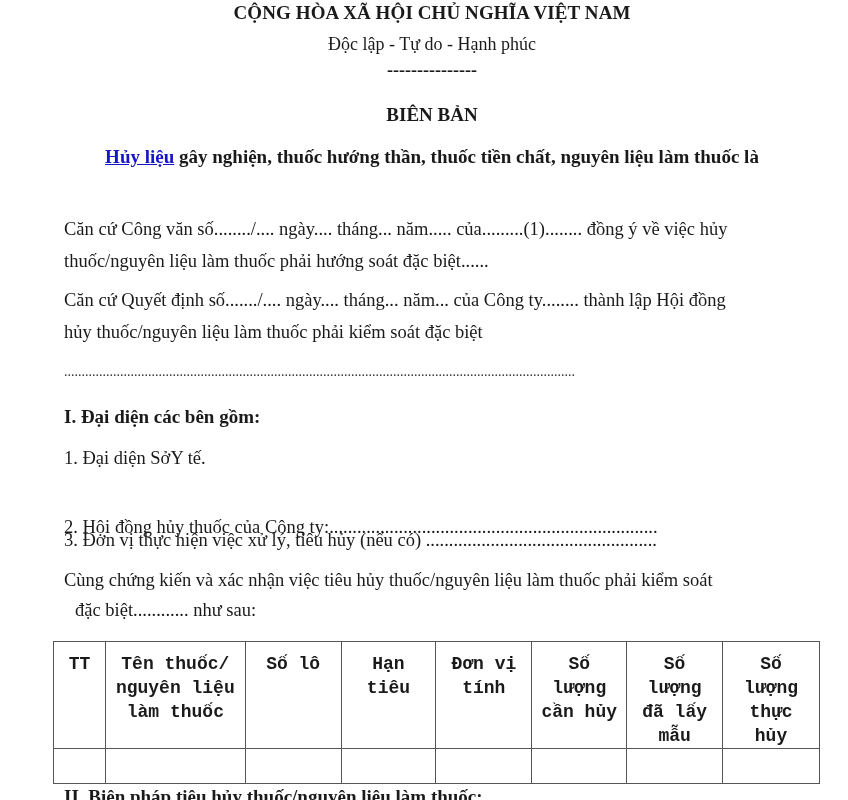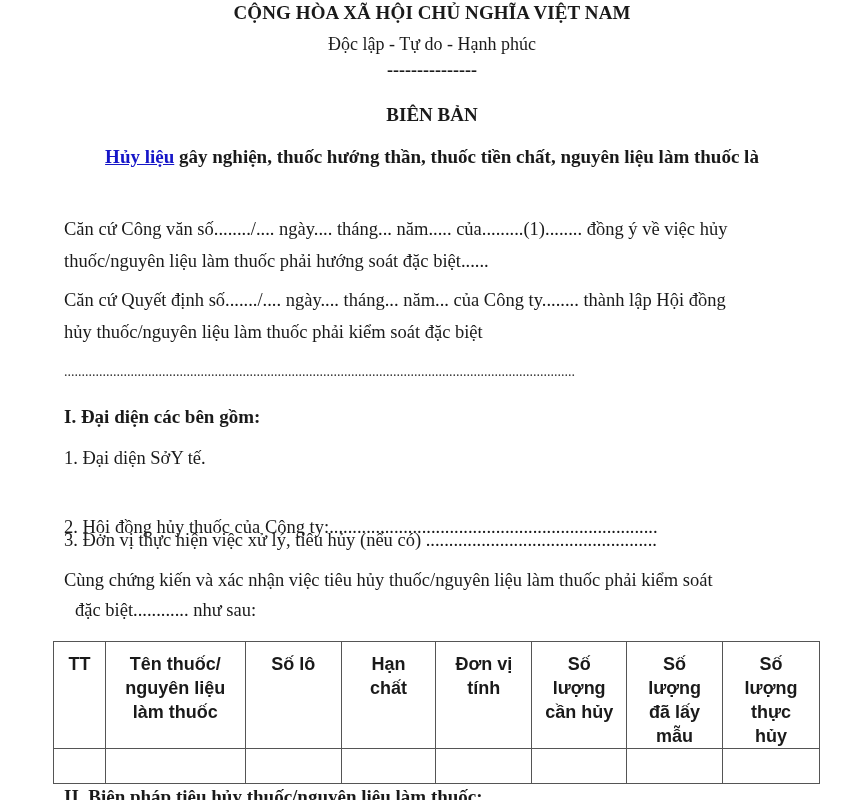--- a/index.html
+++ b/index.html
@@ -50,21 +50,21 @@
     .li3 { top: 530px; }
     .p3a { top: 570px; }
     .p3b { top: 600px; margin-left: 11px; }
 
     table.grid {
       position: absolute;
       left: 45px;
       top: 641px;
       width: 767px;
       border-collapse: collapse;
-      font-family: Liberation Sans, sans-serif;
+      font-family: Liberation Mono, monospace;
       font-size: 18px;
       font-weight: bold;
     }
     table.grid th, table.grid td {
       border: 1.5px solid #555;
       padding: 0;
       vertical-align: top;
       text-align: center;
     }
     table.grid th {
@@ -130,21 +130,21 @@
         <th>
           <div>Tên thuốc/</div>
           <div>nguyên liệu</div>
           <div>làm thuốc</div>
         </th>
         <th>
           <div>Số lô</div>
         </th>
         <th>
           <div>Hạn</div>
-          <div>chất</div>
+          <div>tiêu</div>
         </th>
         <th>
           <div>Đơn vị</div>
           <div>tính</div>
         </th>
         <th>
           <div>Số</div>
           <div>lượng</div>
           <div>cần hủy</div>
         </th>

